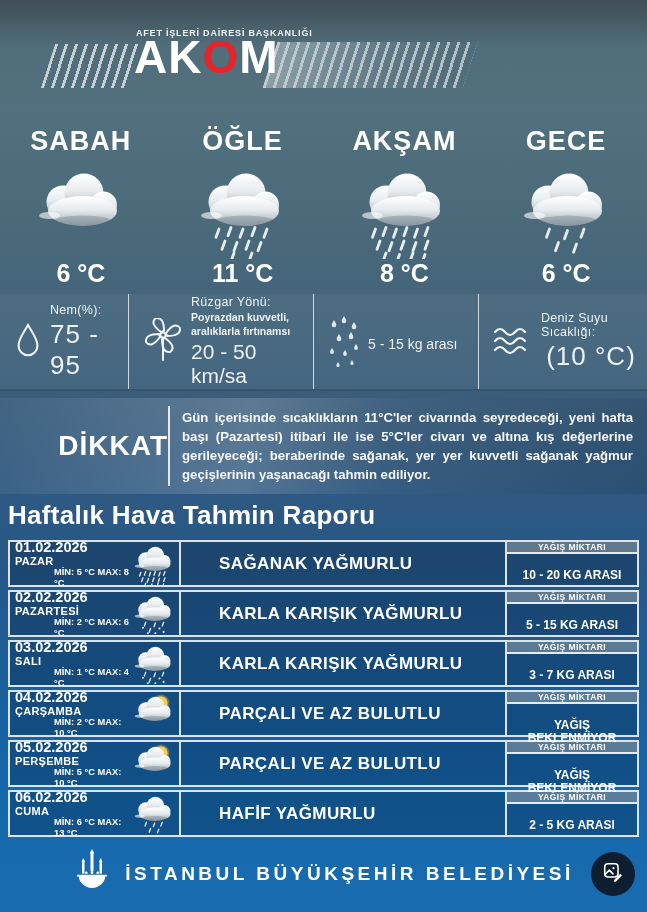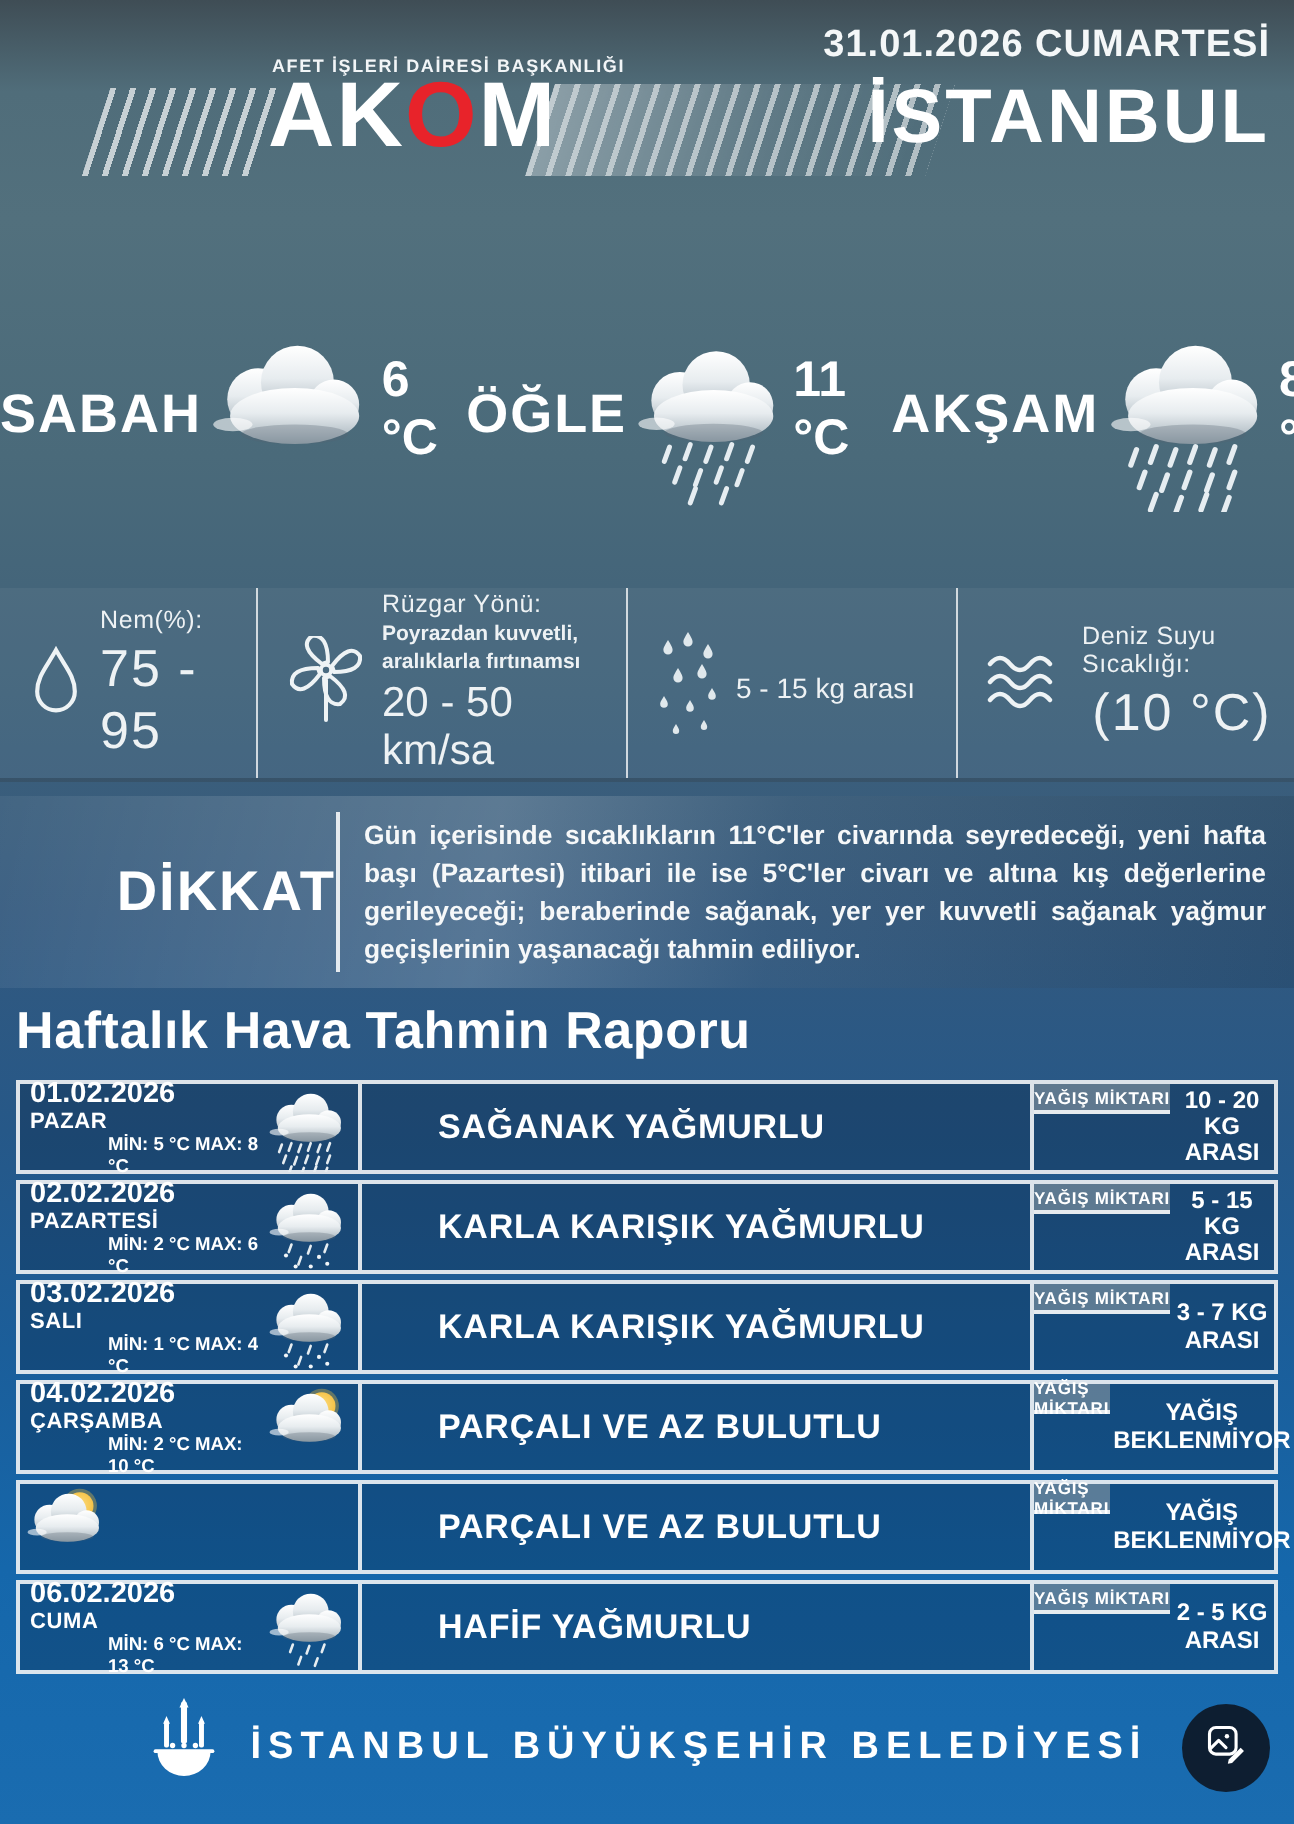--- a/index.html
+++ b/index.html
@@ -27,21 +27,21 @@
     background:
       linear-gradient(90deg,rgba(255,255,255,.45),rgba(255,255,255,.12) 55%,rgba(255,255,255,0) 95%),
       repeating-linear-gradient(90deg,rgba(255,255,255,.75) 0 3px,rgba(255,255,255,0) 3px 10px);
     opacity:.75;}
   .header-right{position:absolute;right:12px;top:12px;text-align:right;}
   .header-date{font-size:19px;font-weight:bold;letter-spacing:.5px;color:#f4f7f8;}
   .header-city{font-size:38px;font-weight:bold;letter-spacing:1.5px;margin-top:4px;color:#fff;}
 
   
   .periods{position:absolute;top:126px;left:0;right:0;height:162px;display:flex;}
-  .period{flex:1;display:flex;flex-direction:row;align-items:center;justify-content:space-between;}
+  .period{flex:1;display:flex;flex-direction:column;align-items:center;justify-content:space-between;}
   .period-label{font-size:27px;font-weight:bold;letter-spacing:1px;}
   .period-icon{width:104px;height:96px;margin-top:2px;}
   .period-icon svg{width:100%;height:100%;}
   .period-temp{font-size:25px;font-weight:bold;margin-top:-4px;}
 
   
   .metrics{position:absolute;top:294px;left:0;right:0;height:97px;display:flex;
     background:rgba(255,255,255,.05);border-bottom:2px solid rgba(0,0,0,.18);}
   .metric{display:flex;align-items:center;padding:0 6px;}
   .metric + .metric{border-left:1px solid rgba(255,255,255,.75);}
@@ -74,21 +74,21 @@
     background:rgba(8,30,55,.30);}
   .w-datecell{width:171px;display:flex;align-items:center;border-right:2px solid rgba(255,255,255,.85);}
   .w-dateblock{flex:1;padding-left:5px;line-height:1.12;}
   .w-date{font-size:14.5px;font-weight:bold;}
   .w-day{font-size:11px;font-weight:bold;letter-spacing:.3px;}
   .w-minmax{font-size:9.3px;font-weight:bold;padding-left:39px;}
   .w-icon{width:46px;height:44px;margin-right:2px;}
   .w-icon svg{width:100%;height:100%;}
   .w-cond{flex:1;display:flex;align-items:center;padding-left:38px;
     font-size:17px;font-weight:bold;letter-spacing:.4px;}
-  .w-amount{width:122px;border-left:2px solid rgba(255,255,255,.85);display:flex;flex-direction:row;}
+  .w-amount{width:132px;border-left:2px solid rgba(255,255,255,.85);display:flex;flex-direction:column;}
   .w-amount-head{height:15px;background:rgba(150,162,170,.55);border-bottom:2px solid rgba(255,255,255,.85);
     font-size:8.5px;font-weight:bold;letter-spacing:.4px;display:flex;align-items:center;justify-content:center;}
   .w-amount-val{flex:1;display:flex;align-items:center;justify-content:center;text-align:center;
     font-size:12px;font-weight:bold;line-height:1.1;padding:15px 2px;}
 
   
   .footer{position:absolute;left:0;right:0;bottom:10px;height:56px;display:flex;
     align-items:center;justify-content:center;}
   .ibb-logo{width:38px;height:50px;margin-right:14px;}
   .footer-text{font-size:19px;font-weight:bold;letter-spacing:3.5px;white-space:nowrap;}
@@ -115,24 +115,20 @@
       </radialGradient>
     </defs>
   </svg>
 
   <div class="header">
     <div class="logo-wrap">
       <div class="stripes-left"></div>
       <div class="stripes-right"></div>
       <div class="agency-small">AFET İŞLERİ DAİRESİ BAŞKANLIĞI</div>
       <div class="akom"><span>AK</span><span class="red-o">O</span><span>M</span></div>
-    </div>
-    <div class="header-right">
-      <div class="header-date">31.01.2026 CUMARTESİ</div>
-      <div class="header-city">İSTANBUL</div>
     </div>
   </div>
 
   <div class="periods">
     <div class="period">
       <div class="period-label">SABAH</div>
       <div class="period-icon"><svg viewBox="0 0 64 64">
             <g>
               <circle cx="20" cy="26" r="11" fill="url(#cloudGrad)"></circle>
               <circle cx="34" cy="20" r="13" fill="url(#cloudGrad)"></circle>
@@ -441,20 +437,25 @@
       </div>
       <div class="w-cond">PARÇALI VE AZ BULUTLU</div>
       <div class="w-amount">
         <div class="w-amount-head">YAĞIŞ MİKTARI</div>
         <div class="w-amount-val">YAĞIŞ BEKLENMİYOR</div>
       </div>
     </div>
 
     <div class="wrow">
       <div class="w-datecell">
+        <div class="w-dateblock">
+          <div class="w-date">05.02.2026</div>
+          <div class="w-day">PERŞEMBE</div>
+          <div class="w-minmax">MİN: 5 °C MAX: 10 °C</div>
+        </div>
         <div class="w-icon"><svg viewBox="0 0 64 64">
               <circle cx="42" cy="16" r="10" fill="url(#sunGrad)"></circle>
               <circle cx="42" cy="16" r="12.5" fill="rgba(245,198,61,.35)"></circle>
               <g>
                 <circle cx="20" cy="26" r="11" fill="url(#cloudGrad)"></circle>
                 <circle cx="34" cy="20" r="13" fill="url(#cloudGrad)"></circle>
                 <circle cx="47" cy="28" r="9" fill="url(#cloudGrad)"></circle>
                 <ellipse cx="33" cy="32" rx="23" ry="10" fill="url(#cloudGrad)"></ellipse>
                 <ellipse cx="33" cy="38.5" rx="19" ry="3.5" fill="rgba(85,100,112,.30)"></ellipse>
                 <ellipse cx="11" cy="35" rx="7" ry="2.4" fill="#ffffff" opacity=".6"></ellipse>

